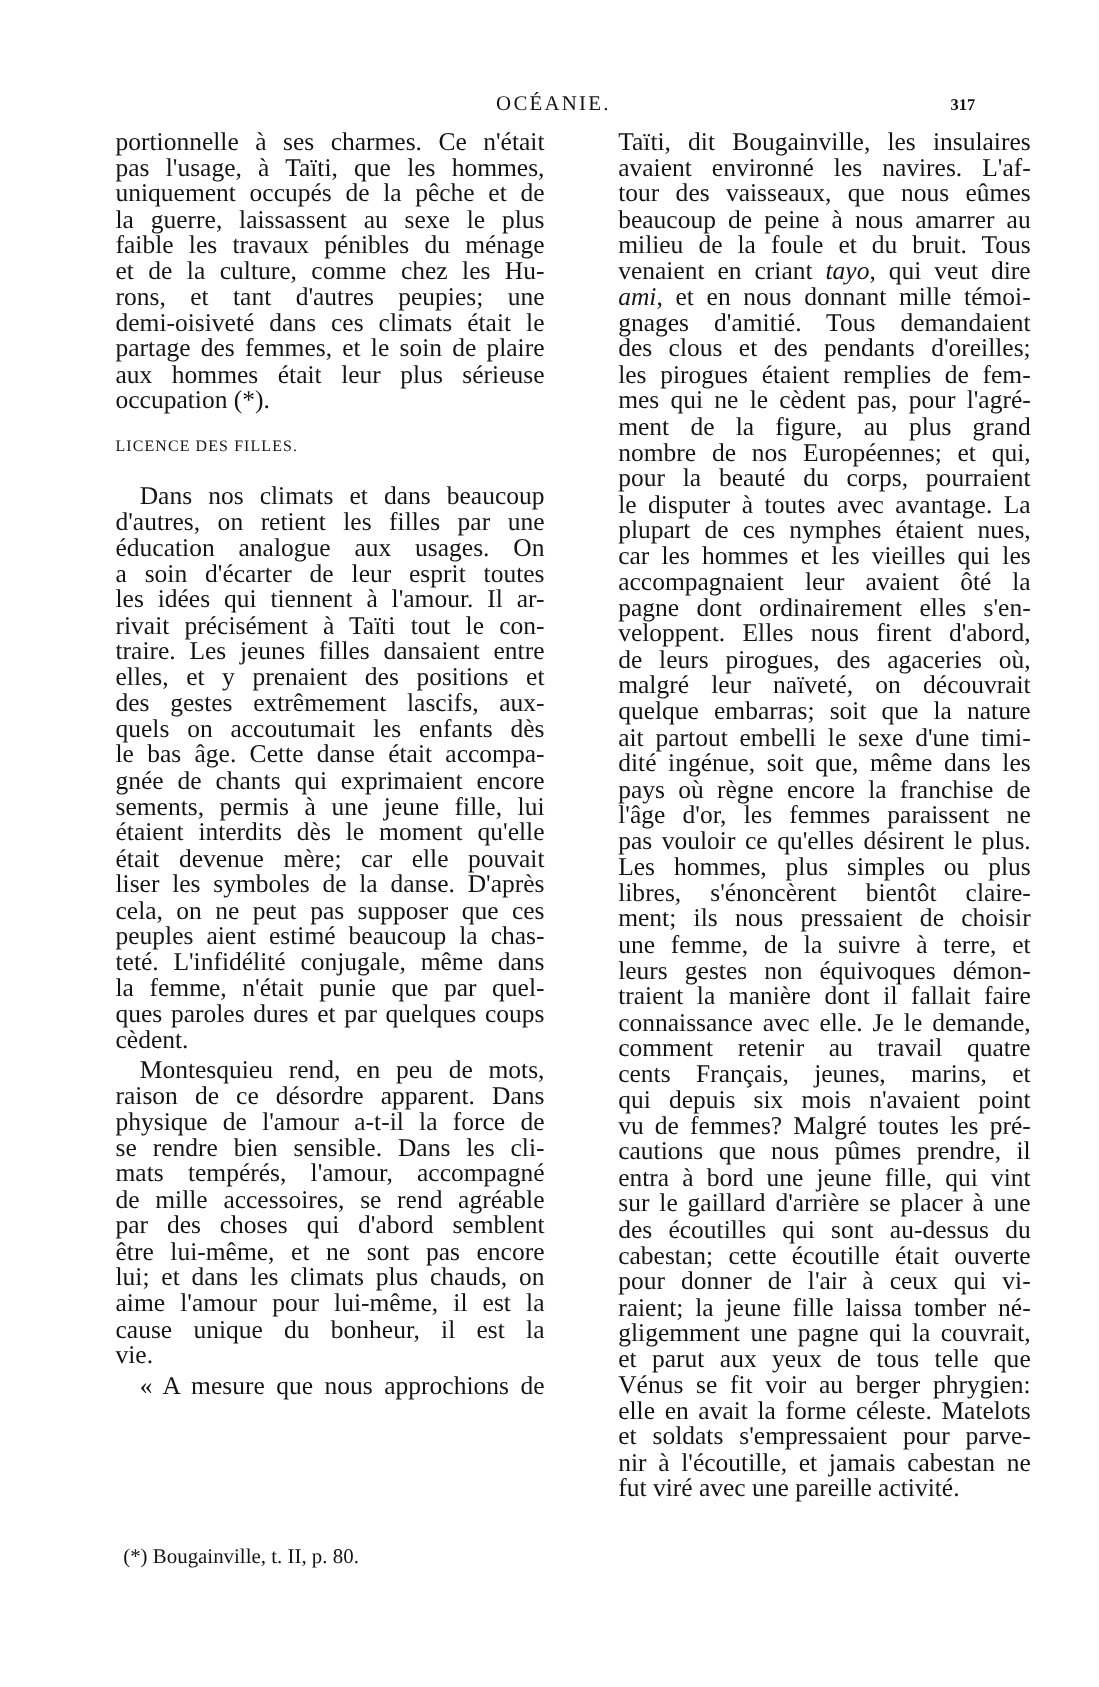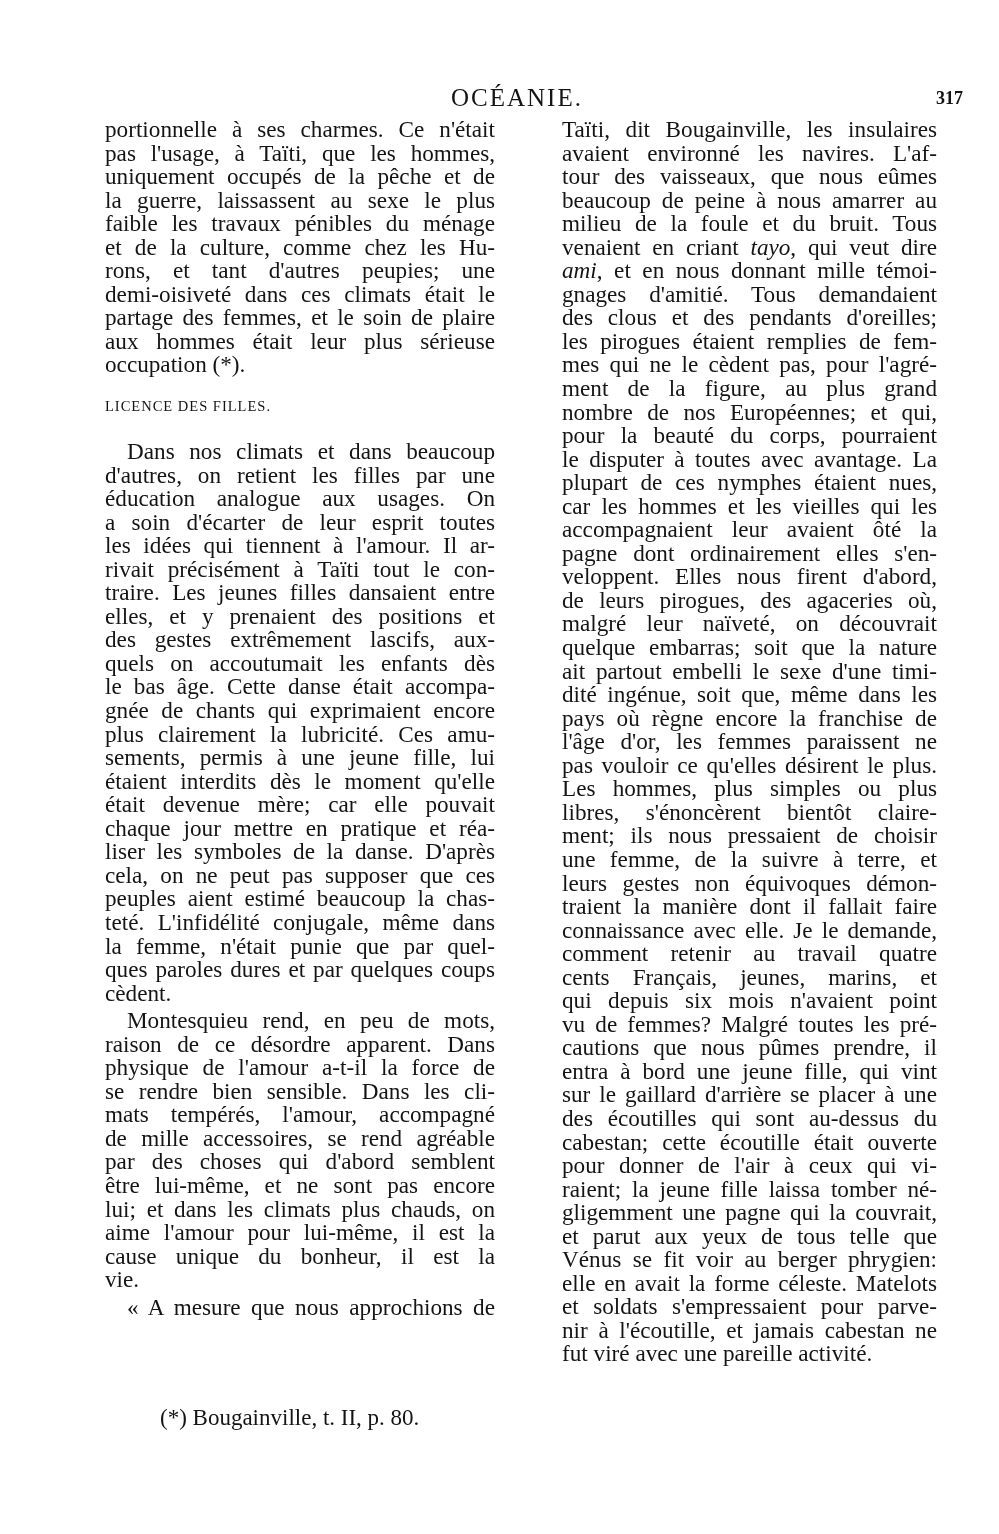--- a/index.html
+++ b/index.html
@@ -3,43 +3,43 @@
   <meta charset="utf-8">
   <style>
     html, body { margin: 0; padding: 0; background: #ffffff; }
     body {
       width: 999px; height: 1534px; position: relative; overflow: hidden;
       font-family: "Liberation Serif", "DejaVu Serif", serif;
       color: #141414;
     }
     .header-title {
       position: absolute; left: 451px; top: 84px;
-      font-size: 25px; letter-spacing: 2px;
+      font-size: 19px; letter-spacing: 2px;
     }
     .page-number {
-      position: absolute; left: 936px; top: 88px;
-      font-size: 18px; font-weight: bold;
+      position: absolute; left: 864px; top: 88px;
+      font-size: 15px; font-weight: bold;
     }
     .col { position: absolute; }
     .col-left { left: 105px; top: 118px; width: 390px; }
     .col-right { left: 528px; top: 118px; width: 375px; margin-left: 34px; }
     .line {
       font-size: 23.2px; line-height: 23.55px; height: 23.55px;
       white-space: nowrap; text-align: justify; text-align-last: justify;
     }
     .line.last { text-align-last: left; }
     .line.indent { padding-left: 22px; }
     .section-heading {
       font-size: 14.5px; letter-spacing: 1px; text-align: left;
       padding-right: 20px;
       height: 23px; line-height: 23px; margin: 18px 0 22px 0;
     }
     .footnote {
       position: absolute; left: 112px; top: 1405px;
-      font-size: 23px; white-space: nowrap; margin-left: 48px;
+      font-size: 19px; white-space: nowrap;
     }
     em { font-style: italic; }
     .gap { height: 4px; }
   </style>
 </head>
 <body>
 
 <div class="header-title">OCÉANIE.</div>
 <div class="page-number">317</div>
 
@@ -64,25 +64,23 @@
       <div class="line">éducation analogue aux usages. On</div>
       <div class="line">a soin d'écarter de leur esprit toutes</div>
       <div class="line">les idées qui tiennent à l'amour. Il ar-</div>
       <div class="line">rivait précisément à Taïti tout le con-</div>
       <div class="line">traire. Les jeunes filles dansaient entre</div>
       <div class="line">elles, et y prenaient des positions et</div>
       <div class="line">des gestes extrêmement lascifs, aux-</div>
       <div class="line">quels on accoutumait les enfants dès</div>
       <div class="line">le bas âge. Cette danse était accompa-</div>
       <div class="line">gnée de chants qui exprimaient encore</div>
-      <div class="line">plus clairement la lubricité. Ces amu-</div>
       <div class="line">sements, permis à une jeune fille, lui</div>
       <div class="line">étaient interdits dès le moment qu'elle</div>
       <div class="line">était devenue mère; car elle pouvait</div>
-      <div class="line">chaque jour mettre en pratique et réa-</div>
       <div class="line">liser les symboles de la danse. D'après</div>
       <div class="line">cela, on ne peut pas supposer que ces</div>
       <div class="line">peuples aient estimé beaucoup la chas-</div>
       <div class="line">teté. L'infidélité conjugale, même dans</div>
       <div class="line">la femme, n'était punie que par quel-</div>
       <div class="line">ques paroles dures et par quelques coups</div>
       <div class="line last">cèdent.</div>
     </div>
   <div class="gap"></div>
   <div id="p3">

